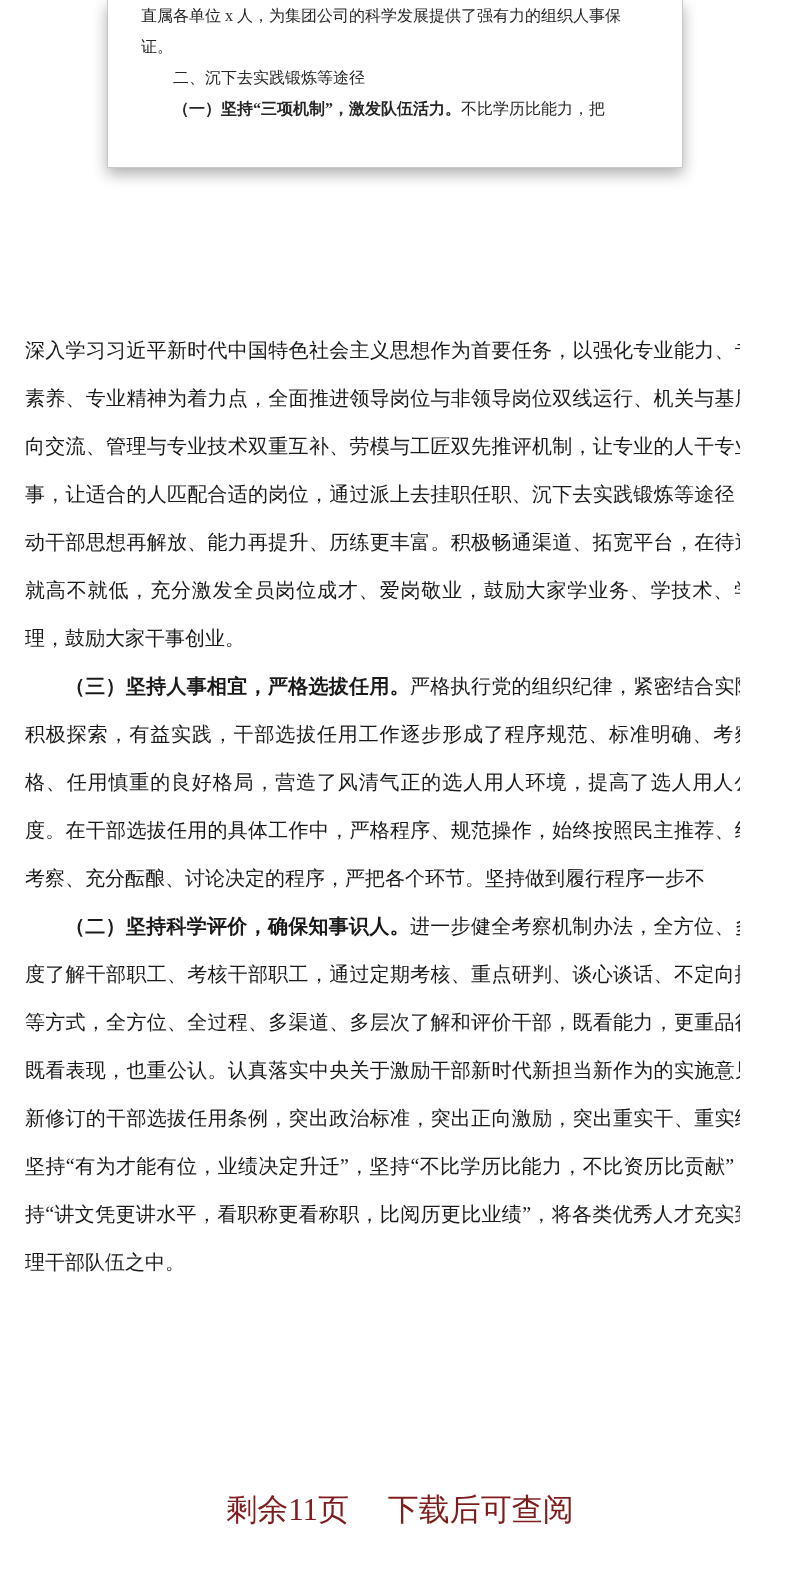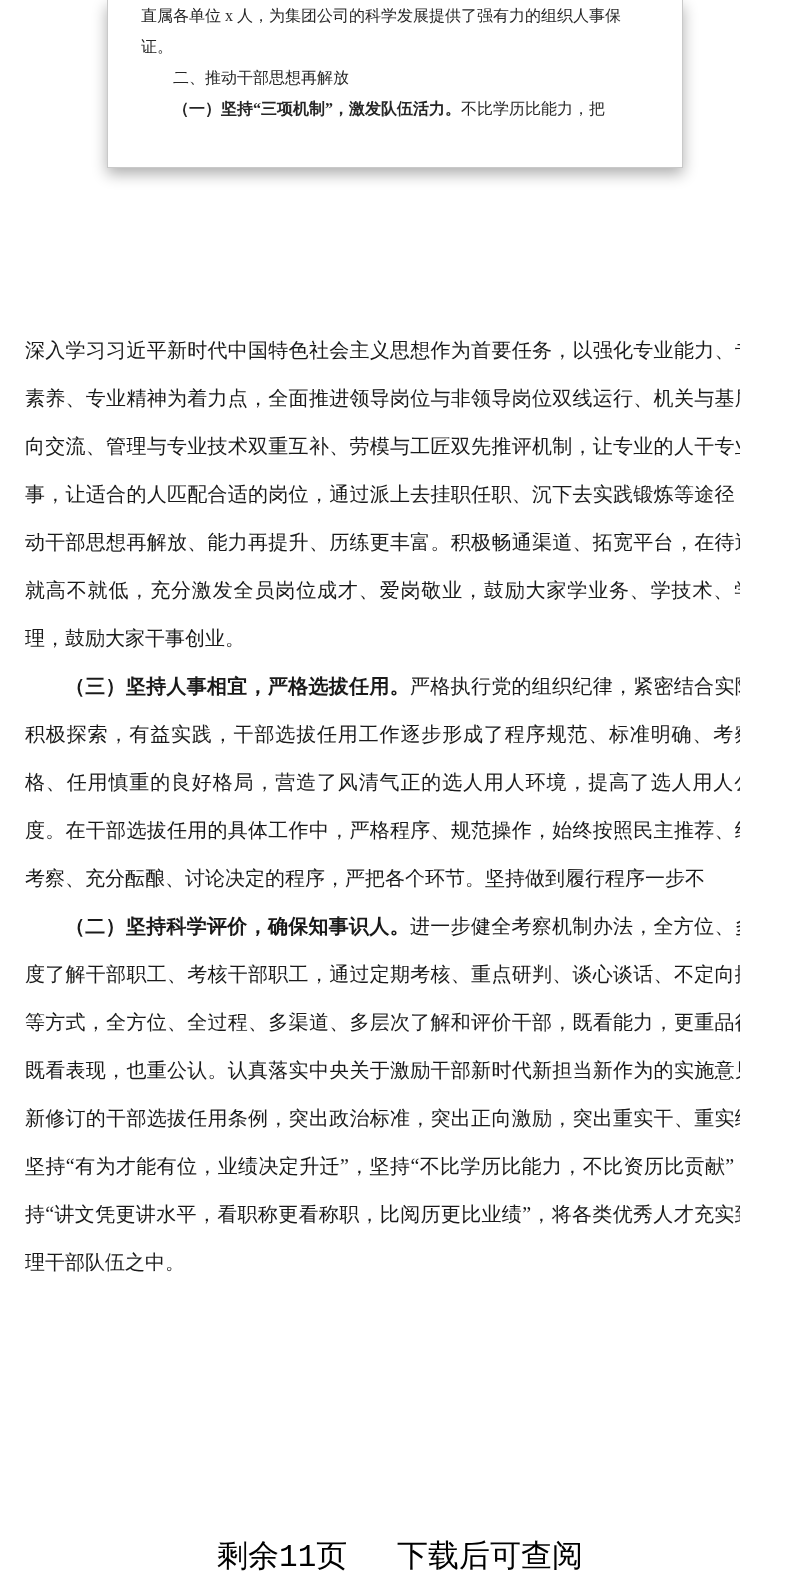--- a/index.html
+++ b/index.html
@@ -51,35 +51,34 @@
   }
   .body-p { margin: 0; }
   .body-p.indent { text-indent: 2em; }
   
   .footer-notice {
     position: absolute;
     top: 1488px;
     left: 0;
     width: 800px;
     text-align: center;
-    font-family: Liberation Mono, monospace;
+    font-family: Liberation Serif, serif;
     font-size: 31px;
     line-height: 44px;
-    color: #000000;
-    margin-top: 48px;
+    color: #7f1d1d;
   }
 </style>
 </head>
 <body>
 
 <div class="page">
 
   <div class="preview-card">
     <p class="card-p">直属各单位 x 人，为集团公司的科学发展提供了强有力的组织人事保证。</p>
-    <p class="card-p indent">二、推动干部思想再解放</p>
+    <p class="card-p indent">二、沉下去实践锻炼等途径</p>
     <p class="card-p indent"><b>（一）坚持“三项机制”，激发队伍活力。</b><span>不比学历比能力，把</span></p>
   </div>
 
   <div class="body-text">
     <p class="body-p"><span>深入学习习近平新时代中国特色社会主义思想作为首要任务，以强化专业能力、专业素养、专业精神为着力点，全面推进领导岗位与非领导岗位双线运行、机关与基层双向交流、管理与专业技术双重互补、劳模与工匠双先推评机制，让专业的人干专业的事，让适合的人匹配合适的岗位，通过派上去挂职任职、沉下去实践锻炼等途径，推动干部思想再解放、能力再提升、历练更丰富。积极畅通渠道、拓宽平台，在待遇上就高不就低，充分激发全员岗位成才、爱岗敬业，鼓励大家学业务、学技术、学管理，鼓励大家干事创业。</span></p>
     <p class="body-p indent"><b>（三）坚持人事相宜，严格选拔任用。</b><span>严格执行党的组织纪律，紧密结合实际，积极探索，有益实践，干部选拔任用工作逐步形成了程序规范、标准明确、考察严格、任用慎重的良好格局，营造了风清气正的选人用人环境，提高了选人用人公信度。在干部选拔任用的具体工作中，严格程序、规范操作，始终按照民主推荐、组织考察、充分酝酿、讨论决定的程序，严把各个环节。坚持做到履行程序一步不</span></p>
     <p class="body-p indent"><b>（二）坚持科学评价，确保知事识人。</b><span>进一步健全考察机制办法，全方位、多角度了解干部职工、考核干部职工，通过定期考核、重点研判、谈心谈话、不定向推荐等方式，全方位、全过程、多渠道、多层次了解和评价干部，既看能力，更重品行，既看表现，也重公认。认真落实中央关于激励干部新时代新担当新作为的实施意见和新修订的干部选拔任用条例，突出政治标准，突出正向激励，突出重实干、重实绩，坚持“有为才能有位，业绩决定升迁”，坚持“不比学历比能力，不比资历比贡献”，坚持“讲文凭更讲水平，看职称更看称职，比阅历更比业绩”，将各类优秀人才充实到管理干部队伍之中。</span></p>
   </div>
 
   <div class="footer-notice">剩余11页　 下载后可查阅</div>

